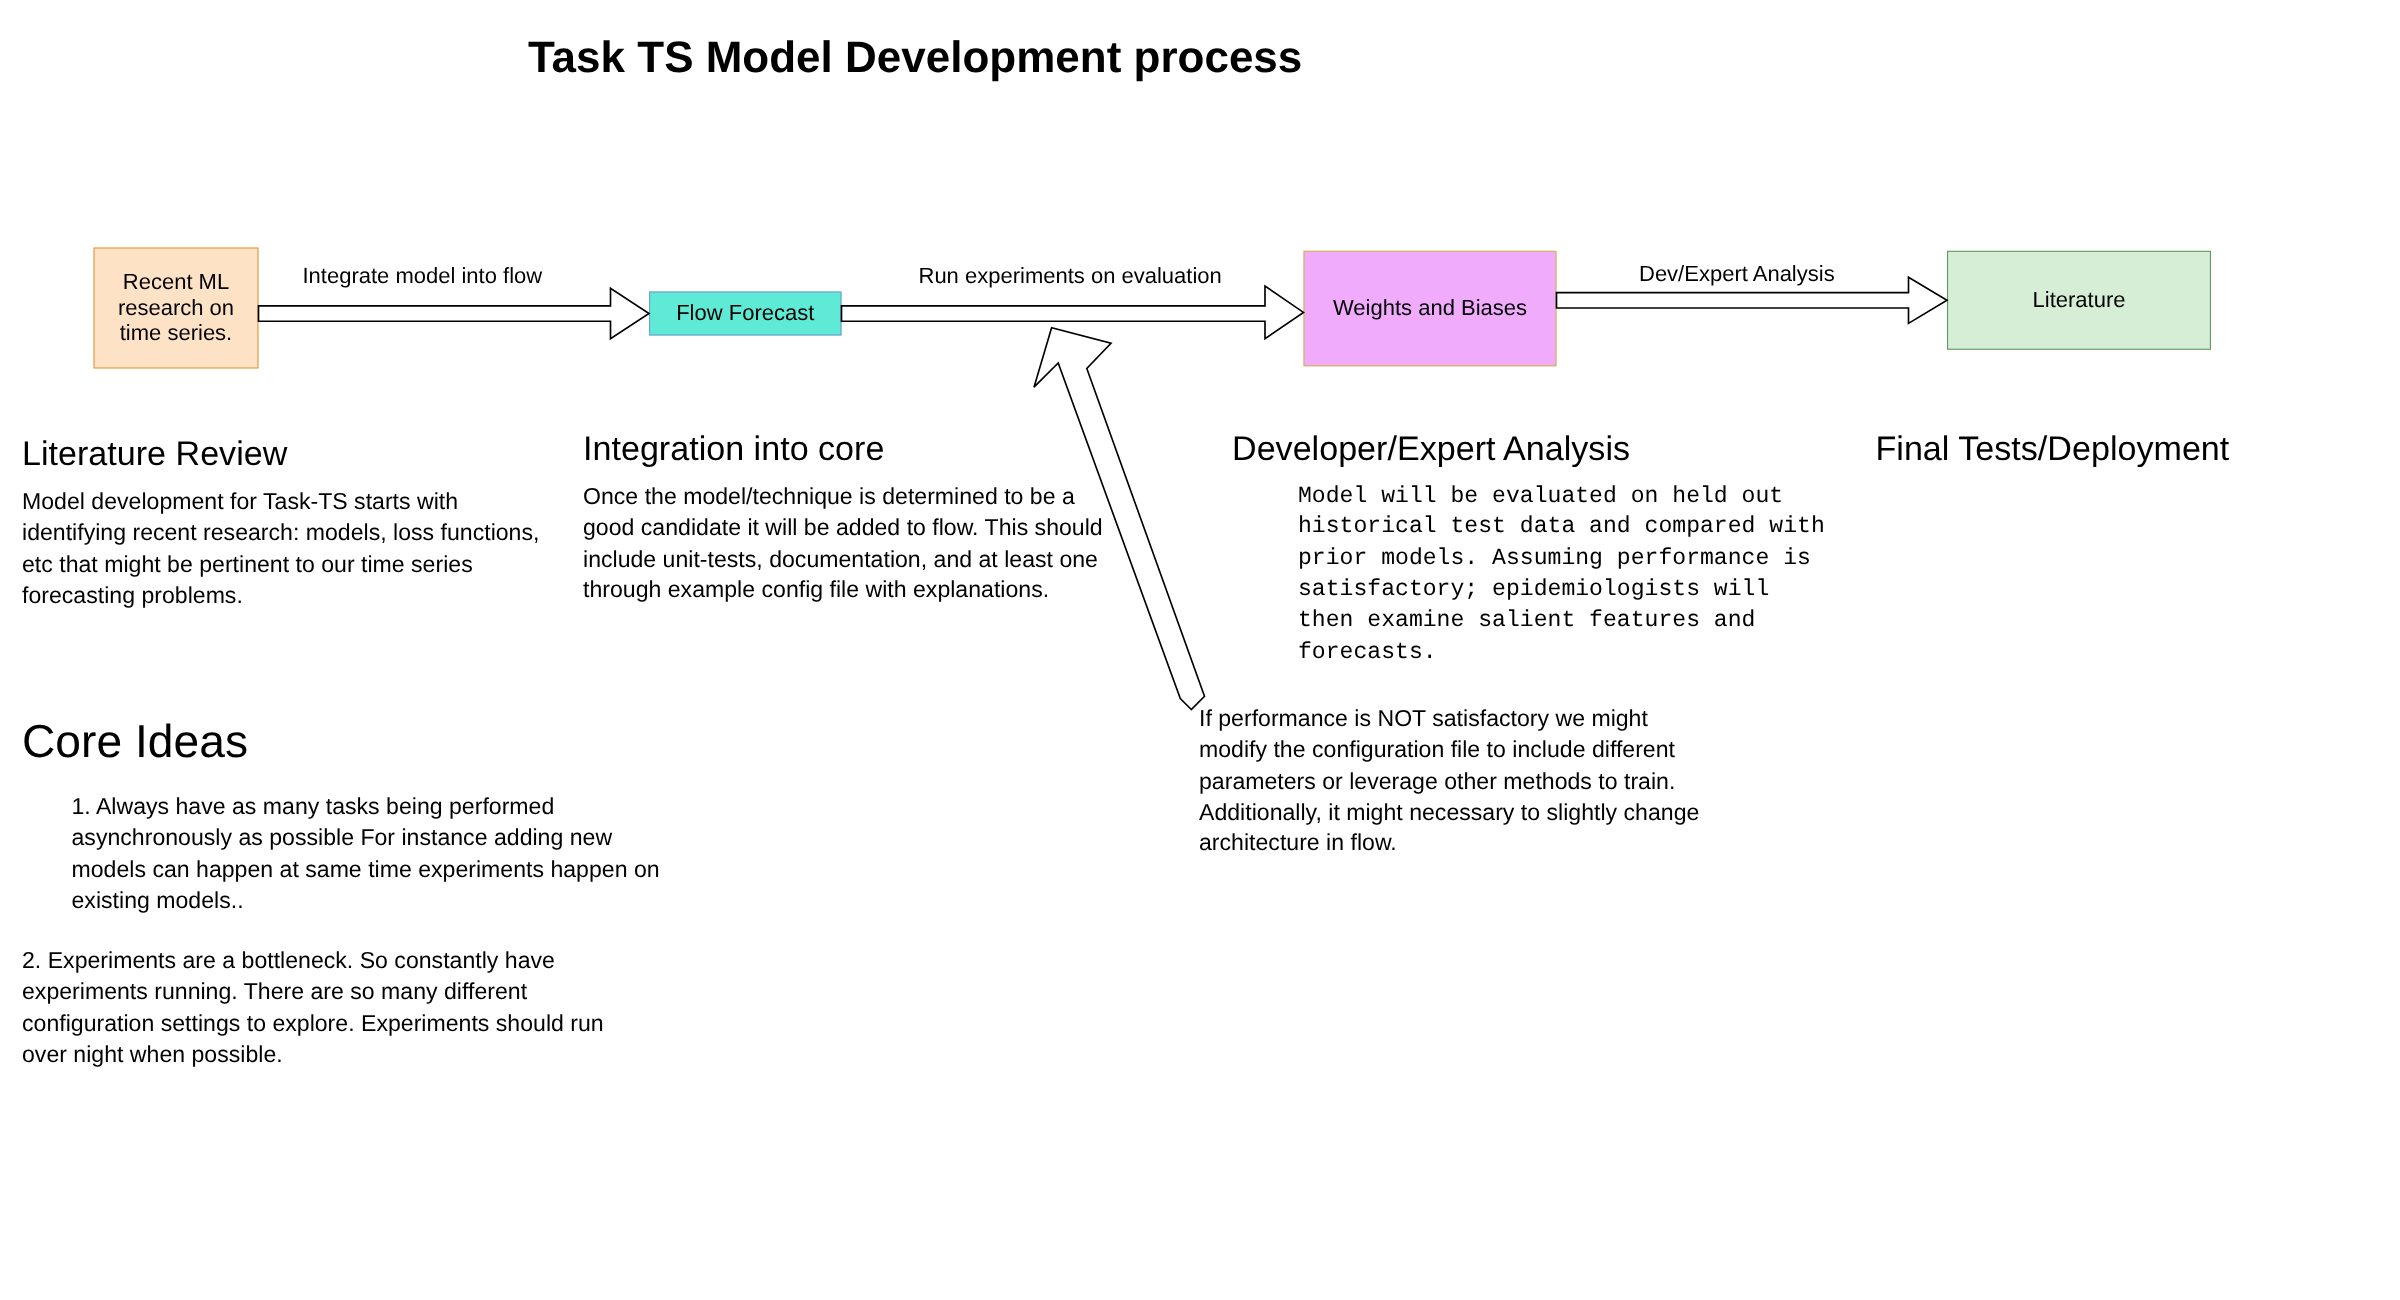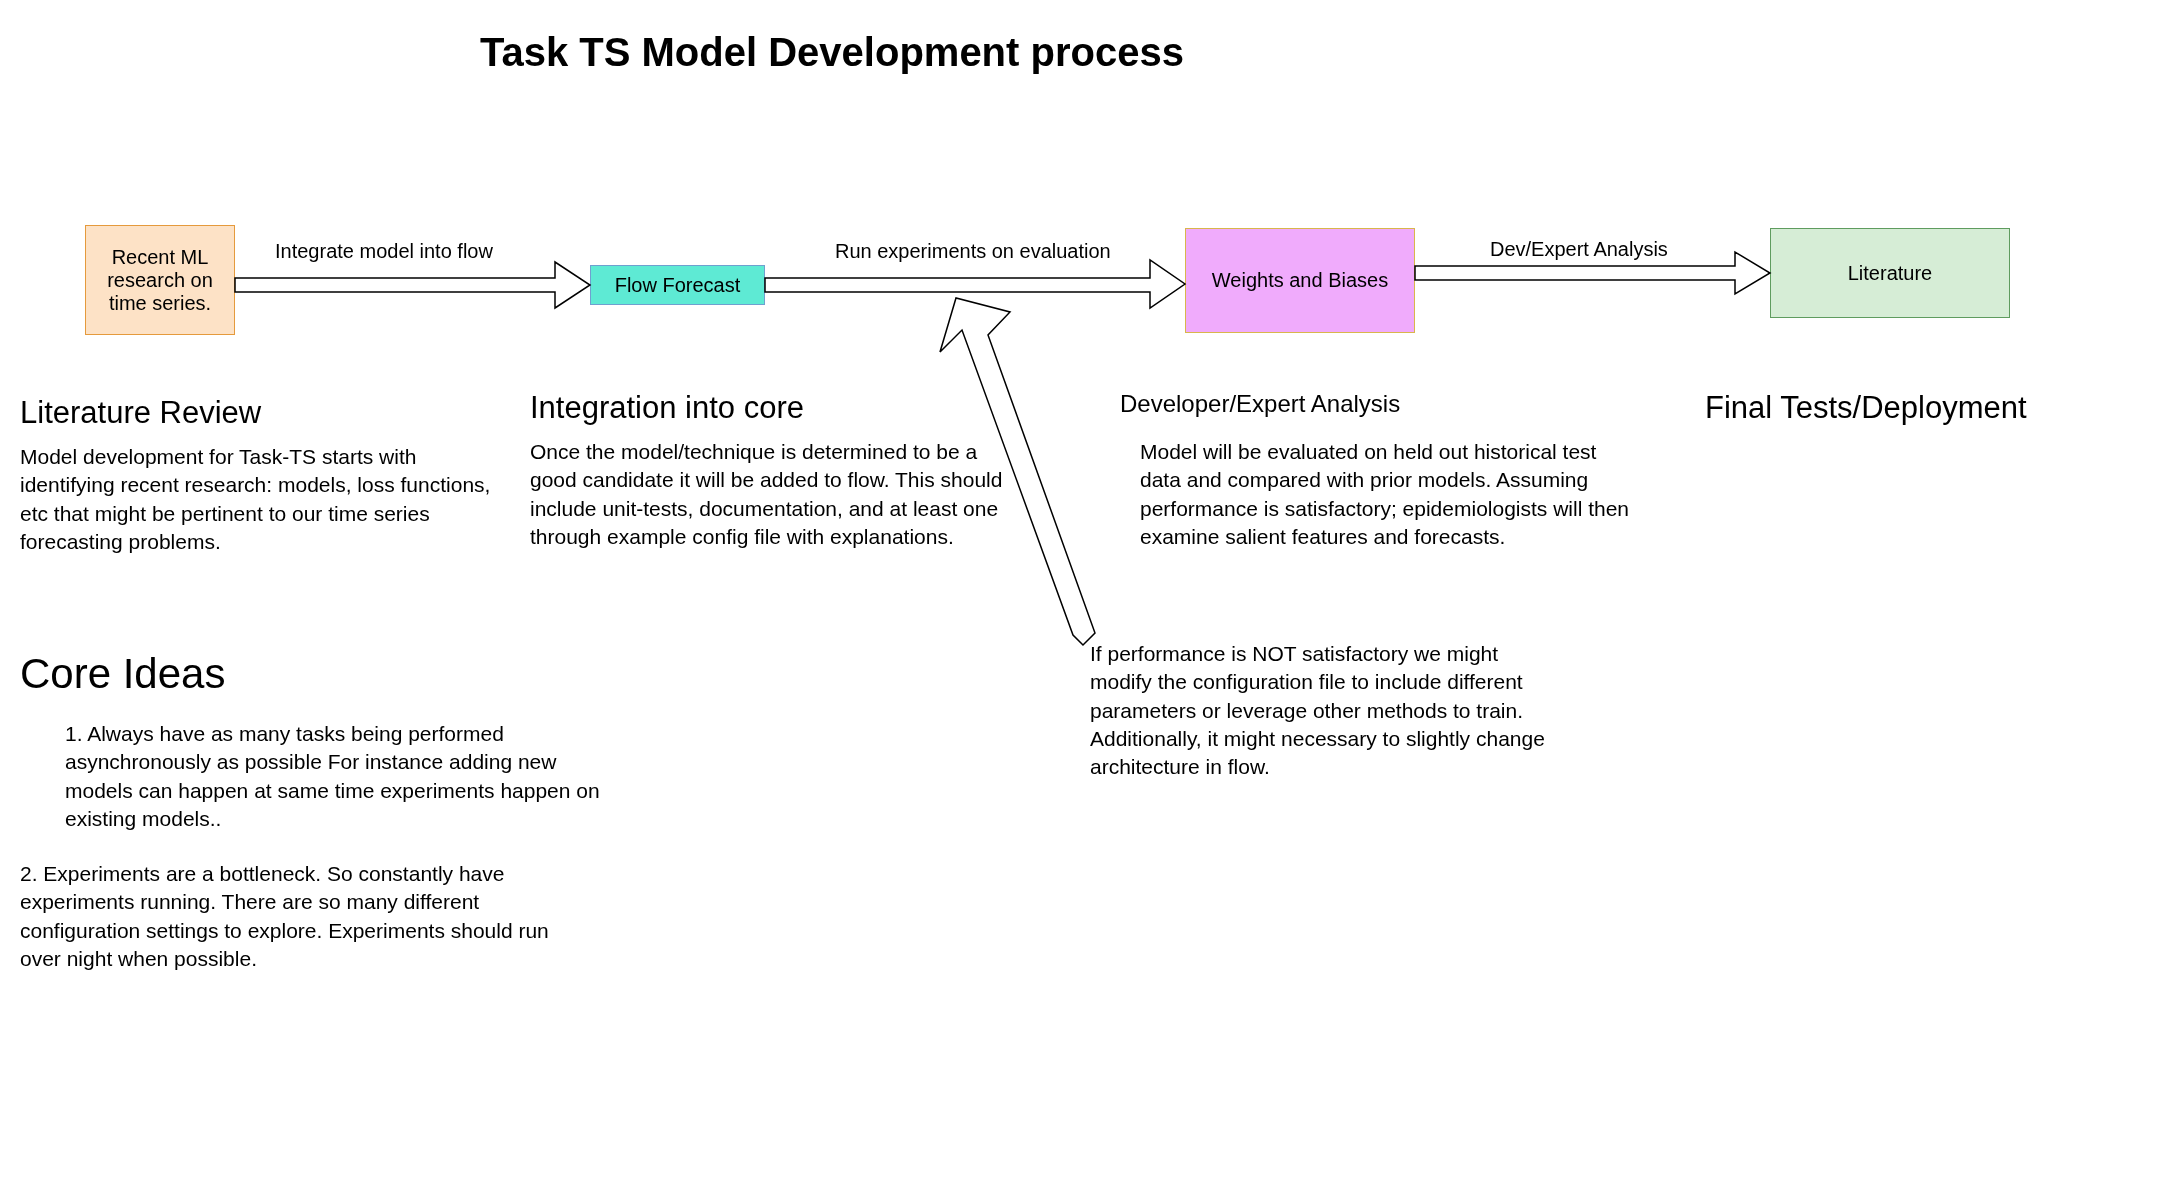--- a/index.html
+++ b/index.html
@@ -78,22 +78,22 @@
   <div class="arrow-label" style="left:275px; top:240px;">Integrate model into flow</div>
   <div class="arrow-label" style="left:835px; top:240px;">Run experiments on evaluation</div>
   <div class="arrow-label" style="left:1490px; top:238px;">Dev/Expert Analysis</div>
 
   <div class="section-head" style="left:20px; top:395px; font-size:31px;">Literature Review</div>
   <div class="body-text" style="left:20px; top:443px; width:490px;">Model development for Task-TS starts with identifying recent research: models, loss functions, etc that might be pertinent to our time series forecasting problems.</div>
 
   <div class="section-head" style="left:530px; top:390px; font-size:31px;">Integration into core</div>
   <div class="body-text" style="left:530px; top:438px; width:480px;">Once the model/technique is determined to be a good candidate it will be added to flow. This should include unit-tests, documentation, and at least one through example config file with explanations.</div>
 
-  <div class="section-head" style="left:1120px; top:390px; font-size:24px;">Developer/Expert Analysis</div>
-  <div class="body-text" style="left:1140px; top:438px; width:490px;">Model will be evaluated on held out historical test data and compared with prior models. Assuming performance is satisfactory; epidemiologists will then examine salient features and forecasts.</div>
+  <div class="section-head" style="left:1120px; top:390px; font-size:31px;">Developer/Expert Analysis</div>
+  <div class="body-text" style="left:1180px; top:438px; width:490px;font-family:Liberation Mono, monospace;">Model will be evaluated on held out historical test data and compared with prior models. Assuming performance is satisfactory; epidemiologists will then examine salient features and forecasts.</div>
 
   <div class="section-head" style="left:1705px; top:390px; font-size:31px;">Final Tests/Deployment</div>
 
   <div class="body-text" style="left:1090px; top:640px; width:470px;">If performance is NOT satisfactory we might modify the configuration file to include different parameters or leverage other methods to train. Additionally, it might necessary to slightly change architecture in flow.</div>
 
   <div class="section-head" style="left:20px; top:650px; font-size:42px;">Core Ideas</div>
   <div class="body-text" style="left:25px; top:720px; width:560px;margin-left:40px;">1. Always have as many tasks being performed asynchronously as possible For instance adding new models can happen at same time experiments happen on existing models..</div>
   <div class="body-text" style="left:20px; top:860px; width:560px;">2. Experiments are a bottleneck. So constantly have experiments running. There are so many different configuration settings to explore. Experiments should run over night when possible.</div>
 
   <svg class="overlay" width="2182" height="1182">

